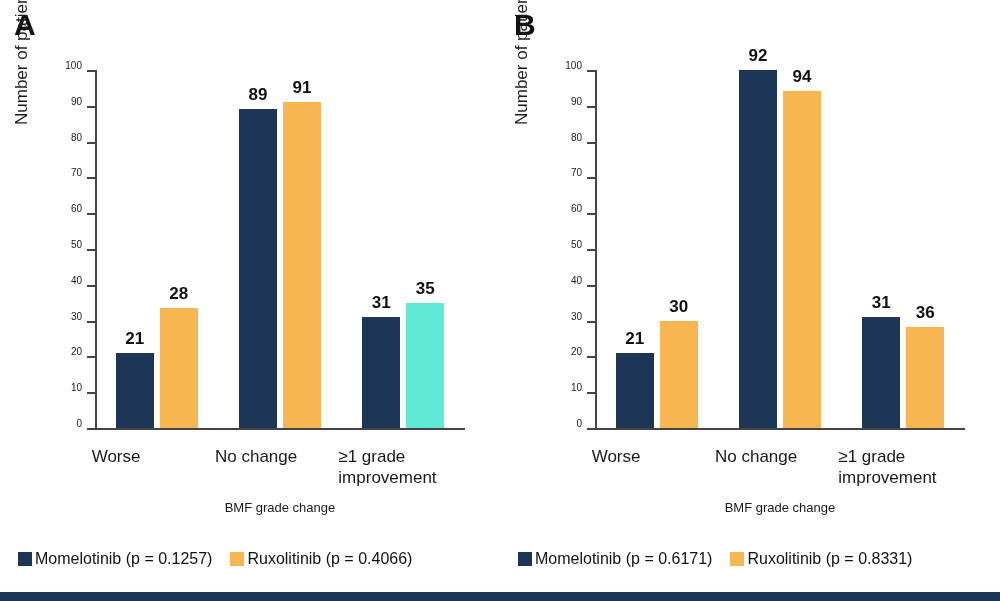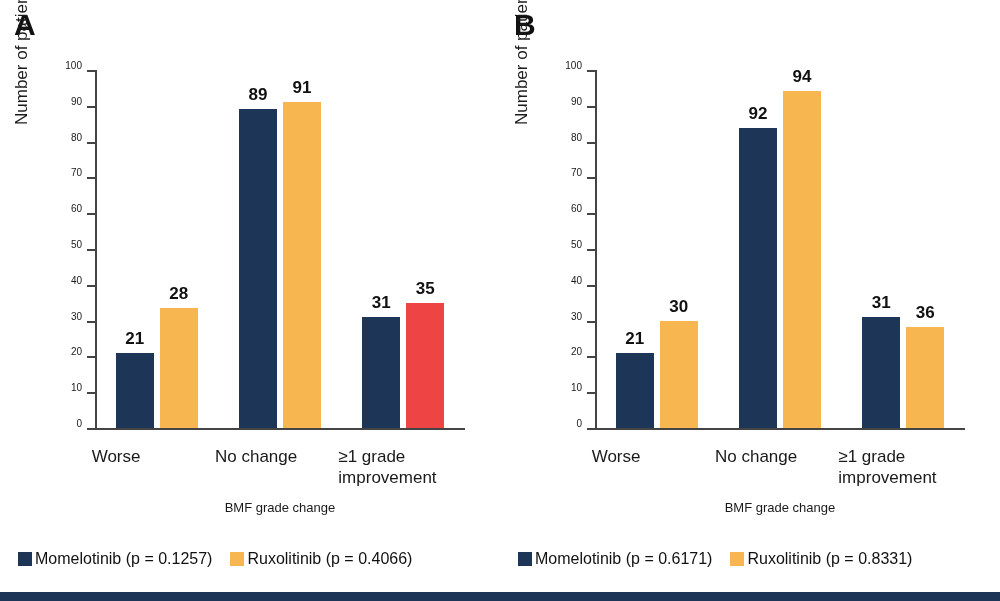--- a/index.html
+++ b/index.html
@@ -205,21 +205,21 @@
           </div>
           <div class="bar mmb" style="height: 318.62px; left: 144px; background: rgb(29, 53, 87); text-align: right;">
             <span class="bar-value">89</span>
           </div>
           <div class="bar rux" style="height: 325.78px; left: 188px; background: rgb(247, 182, 80);">
             <span class="bar-value">91</span>
           </div>
           <div class="bar mmb" style="height: 110.98px; left: 267.333px; background: rgb(29, 53, 87);">
             <span class="bar-value">31</span>
           </div>
-          <div class="bar rux" style="height: 125.3px; left: 311.333px; background: #ef4444;">
+          <div class="bar rux" style="height: 125.3px; left: 311.333px; background: #5eead4;">
             <span class="bar-value">35</span>
           </div>
         </div>
       <div class="xcats" id="a-xcats">
           <div class="xcat" style="left: -3.33333px;">Worse</div>
           <div class="xcat" style="left: 120px;">No change</div>
           <div class="xcat" style="left: 243.333px;">≥1 grade<br>improvement</div>
         </div>
     </div>
 
@@ -279,21 +279,21 @@
             <span class="ytick-label">100</span>
           </div>
         </div>
       <div class="bars" id="b-bars">
           <div class="bar mmb" style="height: 75.18px; left: 20.6667px; background: rgb(29, 53, 87);">
             <span class="bar-value">21</span>
           </div>
           <div class="bar rux" style="height: 107.4px; left: 64.6667px; background: rgb(247, 182, 80);">
             <span class="bar-value">30</span>
           </div>
-          <div class="bar mmb" style="height: 300px; left: 144px; background: rgb(29, 53, 87); margin-top: 40px;">
+          <div class="bar mmb" style="height: 358px; left: 144px; background: rgb(29, 53, 87); margin-top: 40px;">
             <span class="bar-value">92</span>
           </div>
           <div class="bar rux" style="height: 336.52px; left: 188px; background: rgb(247, 182, 80);">
             <span class="bar-value">94</span>
           </div>
           <div class="bar mmb" style="height: 110.98px; left: 267.333px; background: rgb(29, 53, 87);">
             <span class="bar-value">31</span>
           </div>
           <div class="bar rux" style="height: 101px; left: 311.333px; background: rgb(247, 182, 80);">
             <span class="bar-value">36</span>

